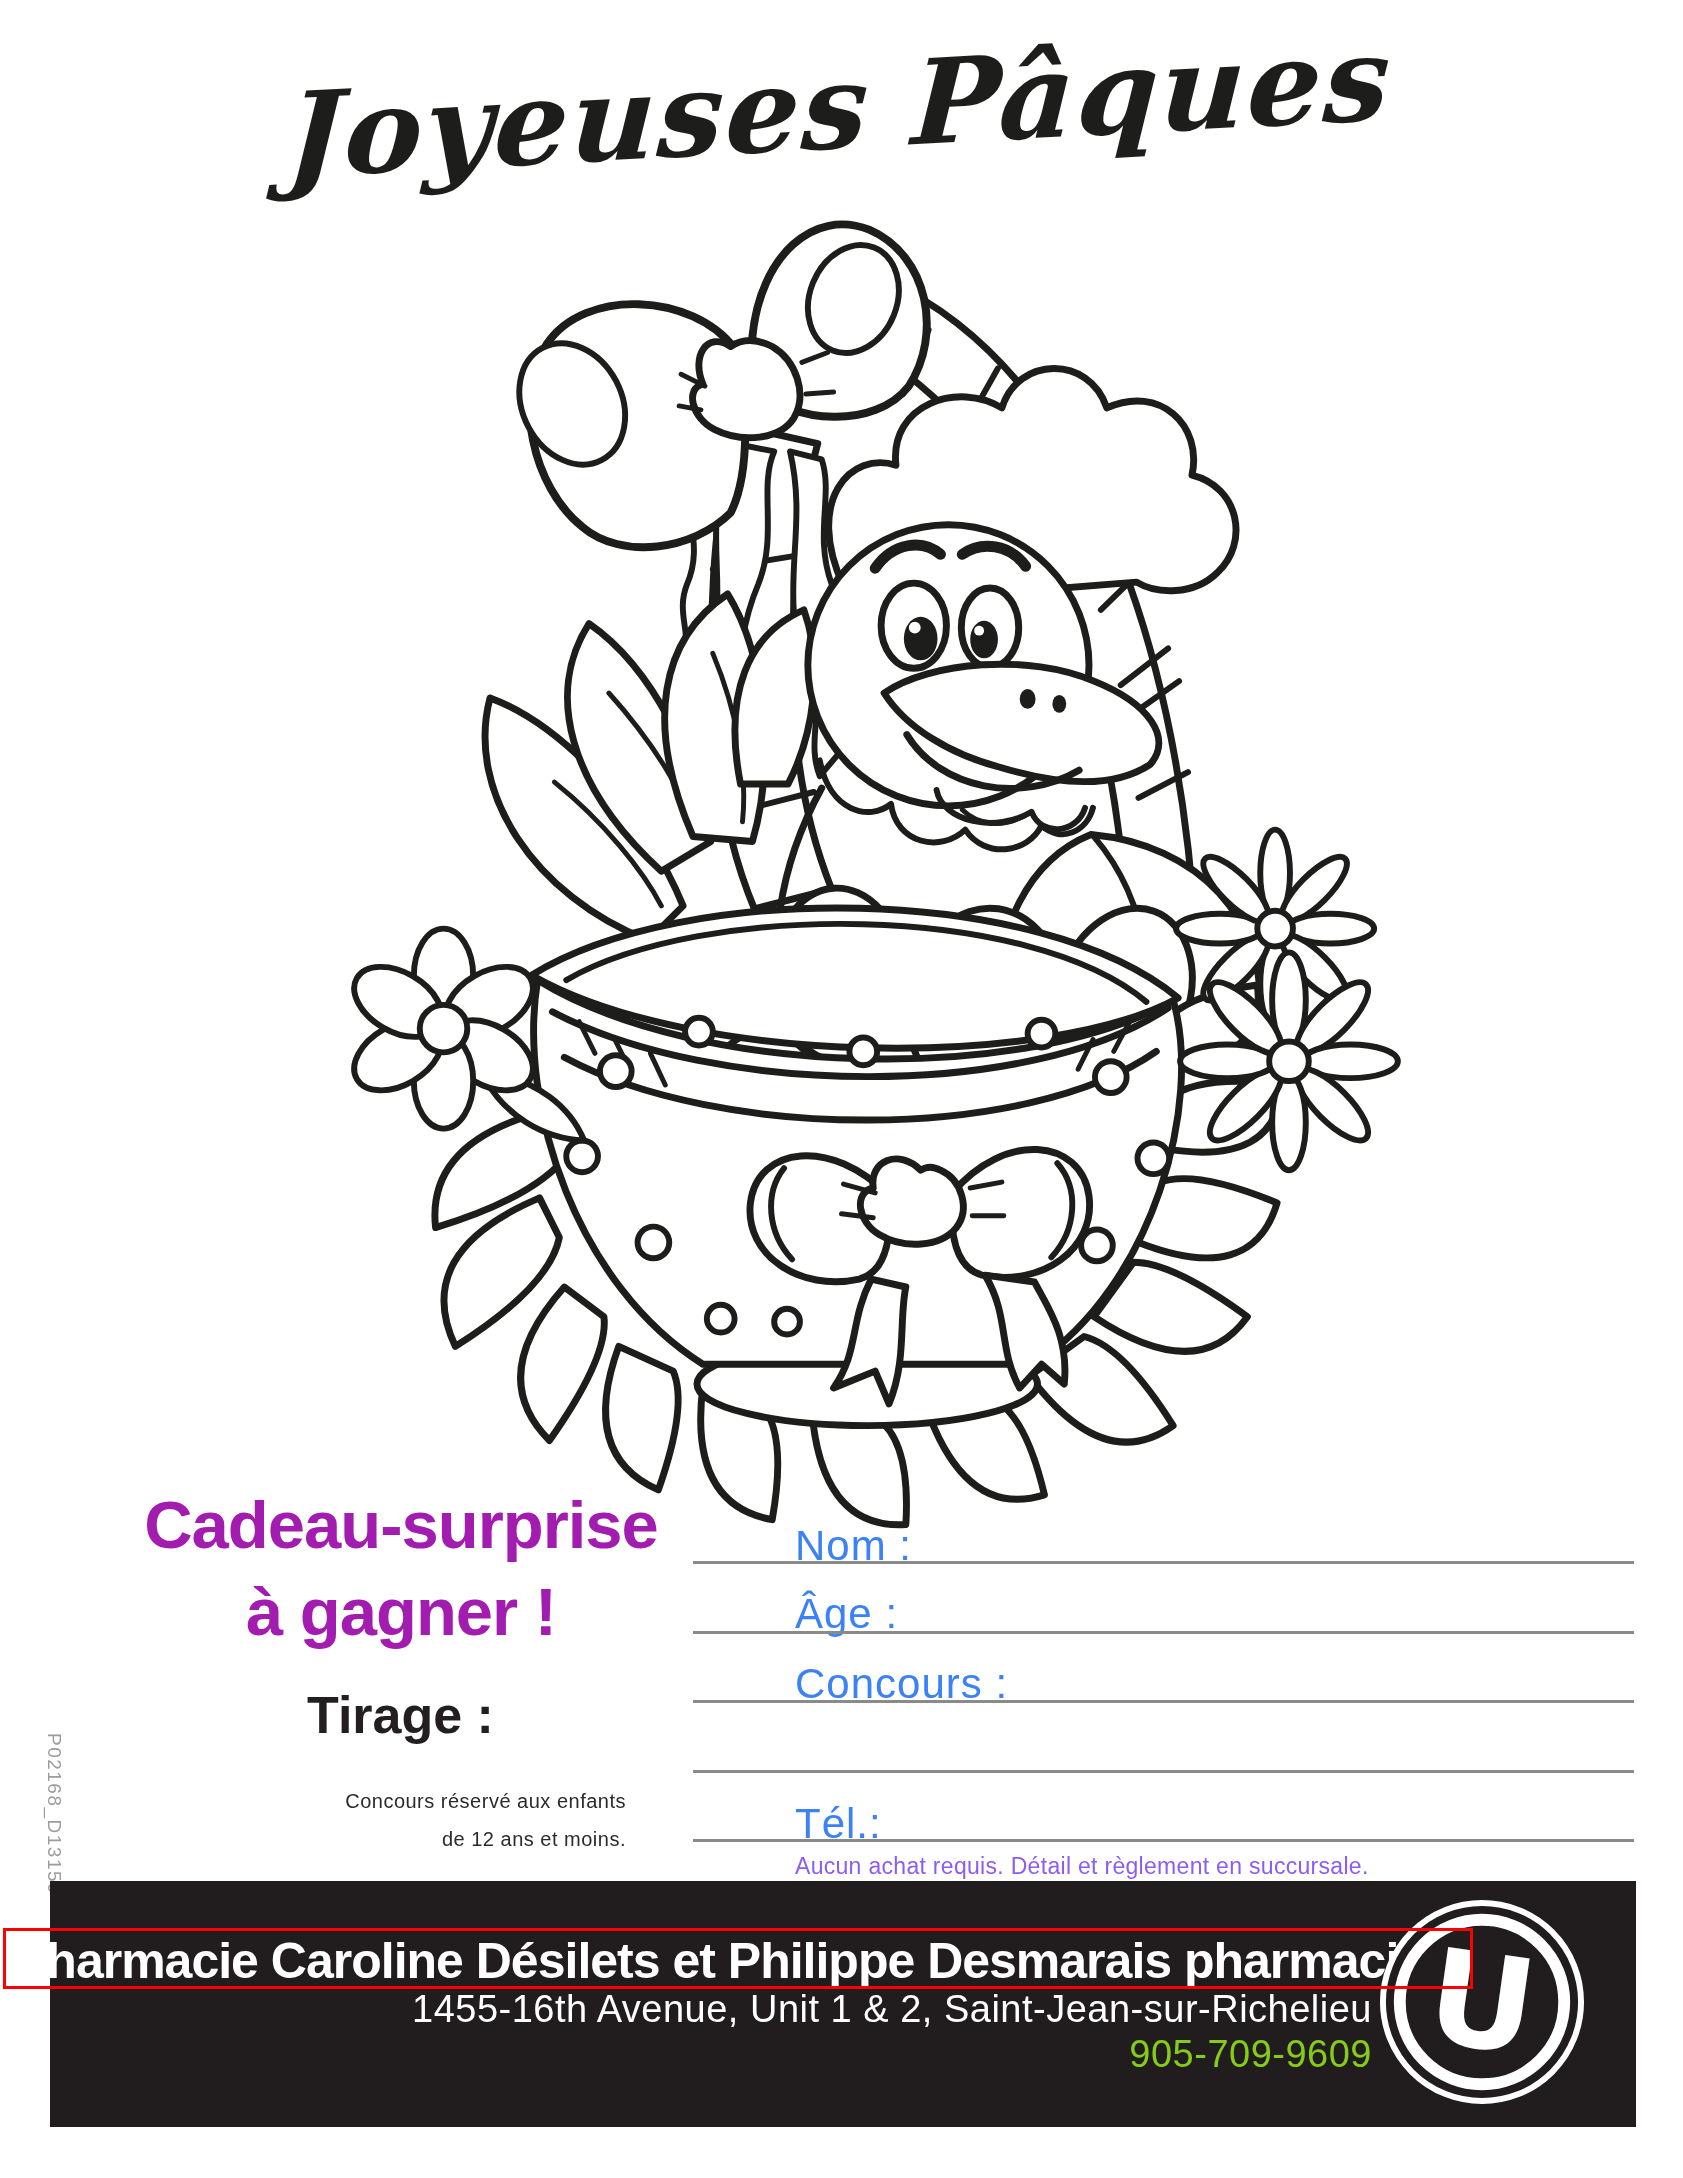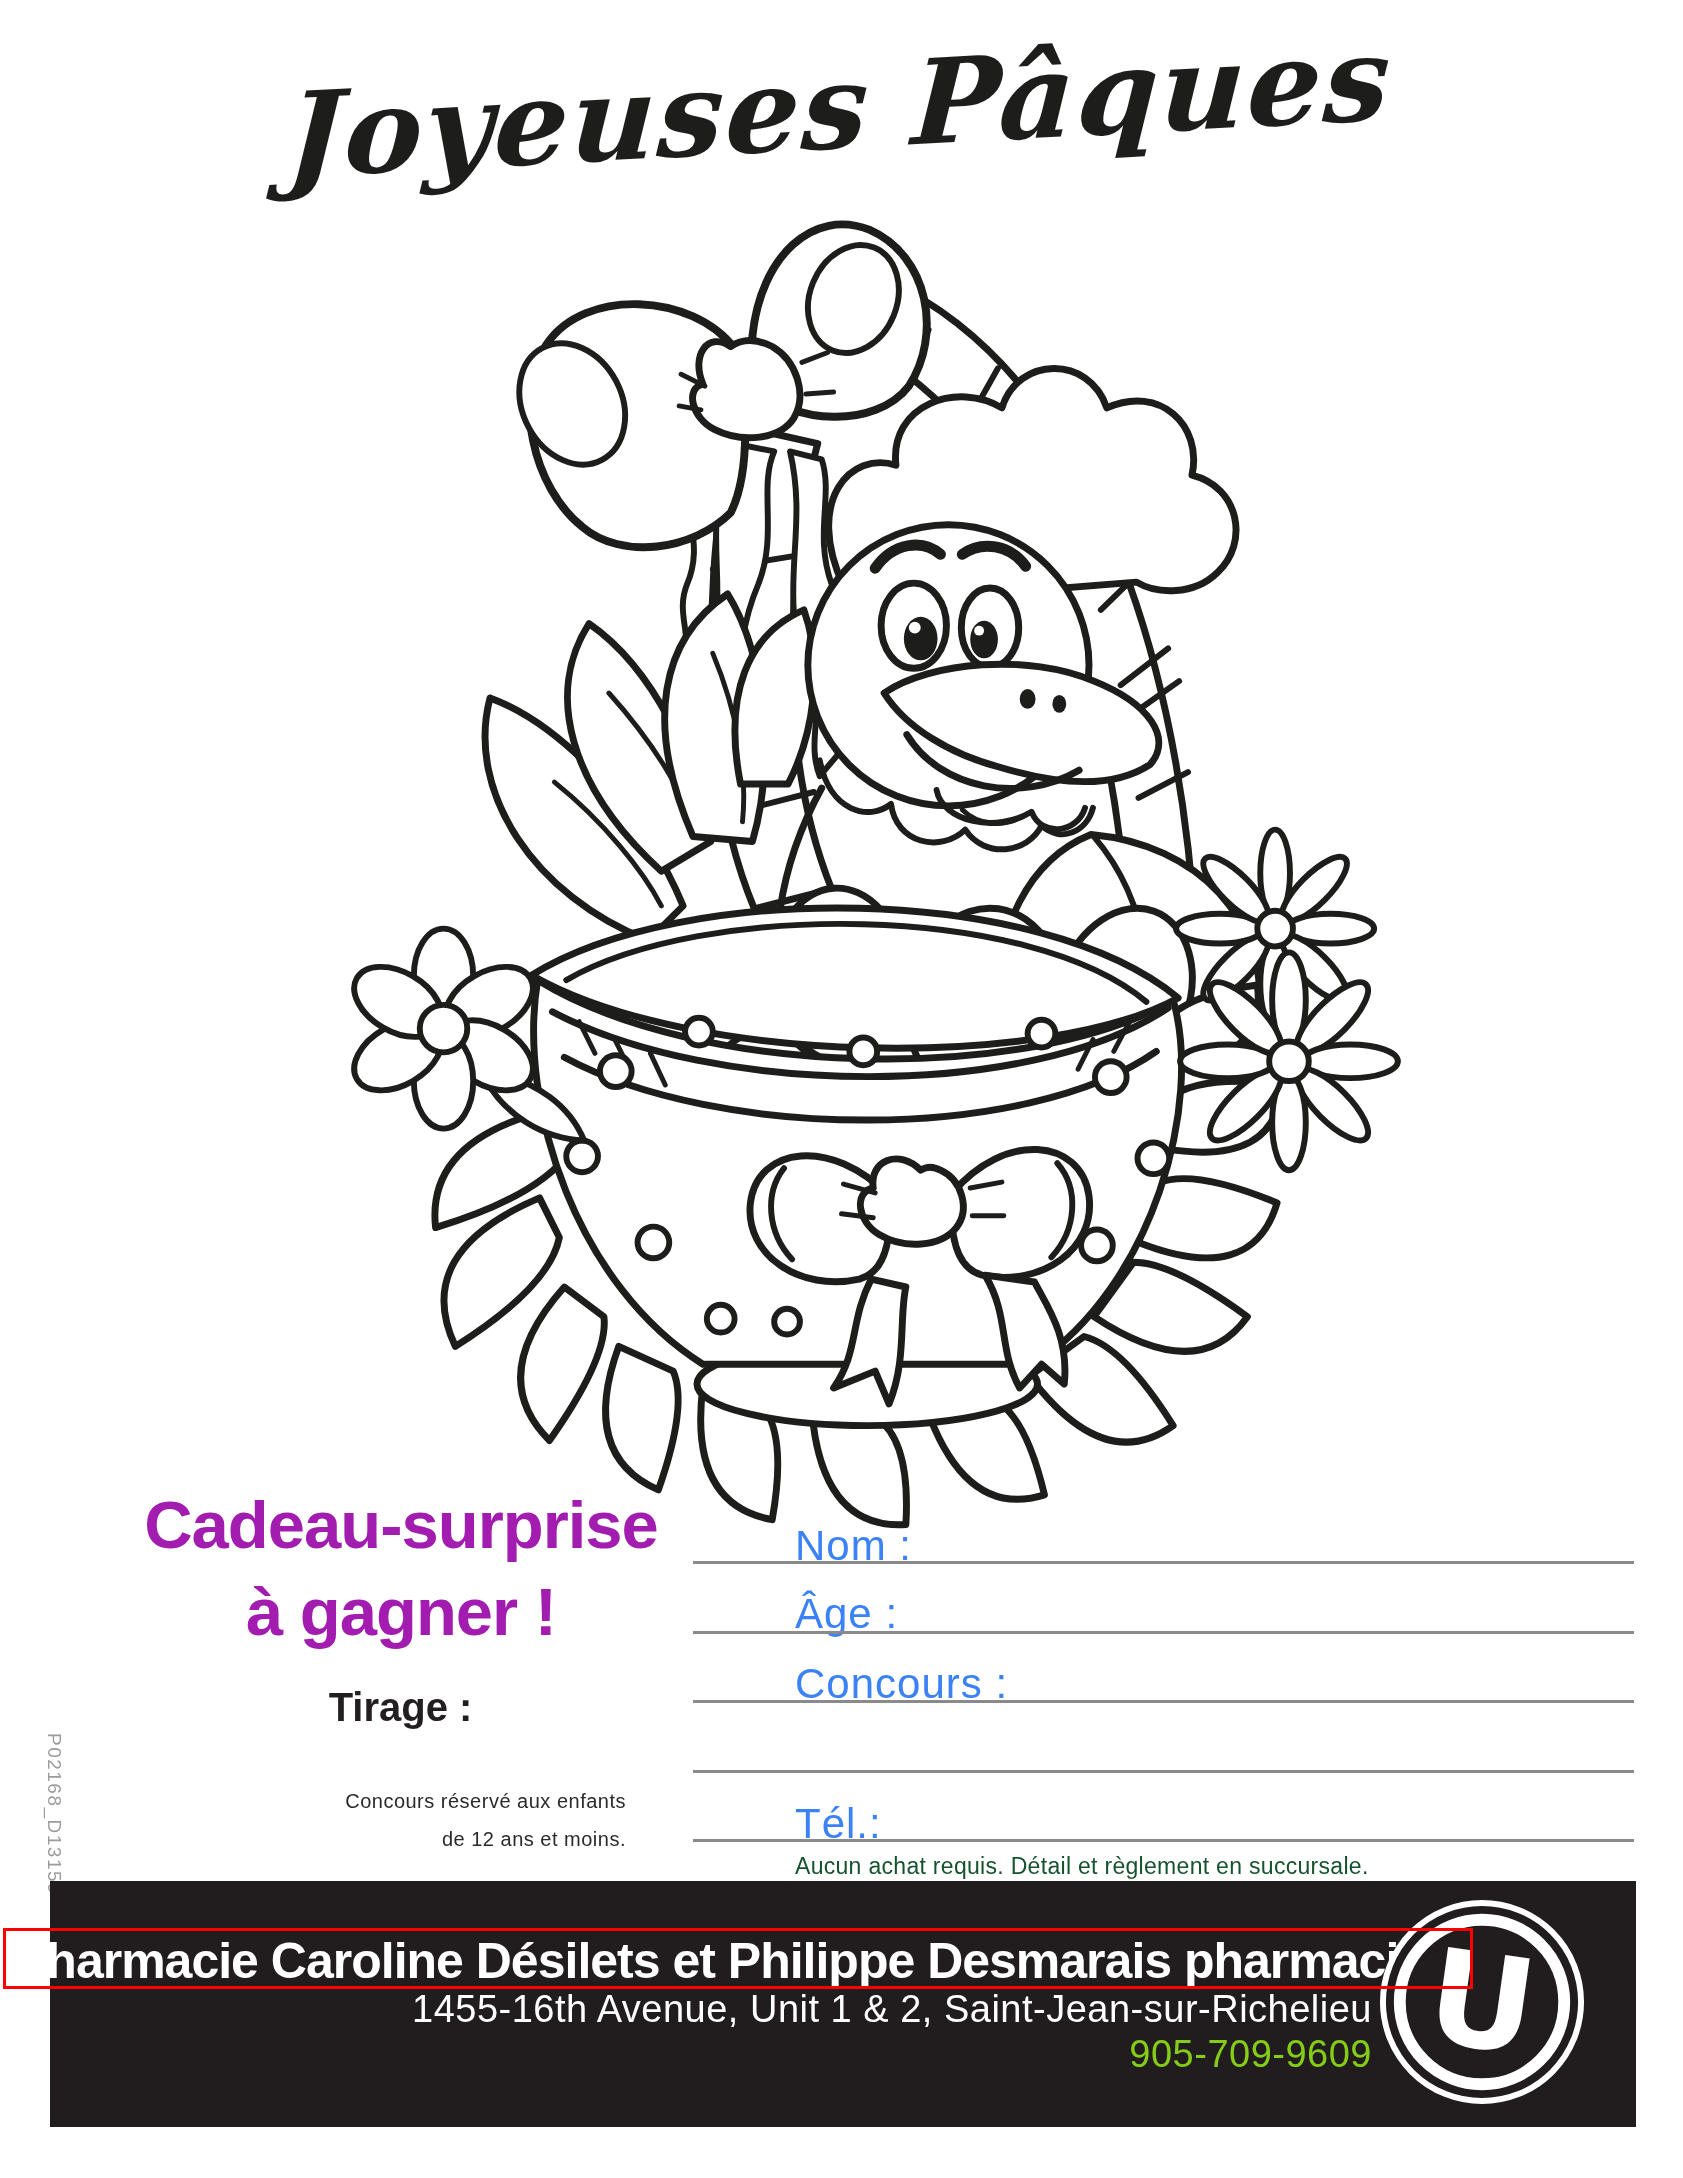--- a/index.html
+++ b/index.html
@@ -13,35 +13,35 @@
     font-size:117px;letter-spacing:2px;transform:rotate(-3deg) skewX(-6deg);
     white-space:nowrap;color:#1d1d1b;
   }
   .illustration{position:absolute;left:0;top:0;width:1683px;height:2178px;}
   .headline{
     position:absolute;left:99px;top:1481px;width:604px;text-align:center;
     font-weight:bold;font-size:67px;line-height:87px;letter-spacing:-1px;color:#a21caf;
   }
   .draw-label{
     position:absolute;left:153px;top:1685px;width:495px;text-align:center;
-    font-weight:bold;font-size:40px;color:#231f20;
+    font-weight:bold;font-size:52px;color:#231f20;
   }
   .eligibility{
     position:absolute;left:131px;top:1782px;width:495px;text-align:right;
     font-size:20px;line-height:38px;color:#2b2b2b;letter-spacing:0.5px;
   }
   .form-label{
     position:absolute;left:795px;font-size:42px;color:#3b82f6;letter-spacing:1px;
   }
   .form-line{
     position:absolute;left:693px;width:941px;height:0;
     border-bottom:3px solid #8a8a8a;
   }
   .disclaimer{
-    position:absolute;left:795px;top:1853px;font-size:23px;color:#14532d;letter-spacing:0.3px;
+    position:absolute;left:795px;top:1853px;font-size:23px;color:#8b5cf6;letter-spacing:0.3px;
   }
   .production-code{
     position:absolute;left:65px;top:1733px;transform:rotate(90deg);
     transform-origin:0 0;font-size:19px;letter-spacing:1.5px;color:#9c9c9c;white-space:nowrap;
   }
   .footer-bar{
     position:absolute;left:50px;top:1881px;width:1586px;height:246px;
     background:#211d1e;overflow:hidden;
   }
   .pharmacy-name{

